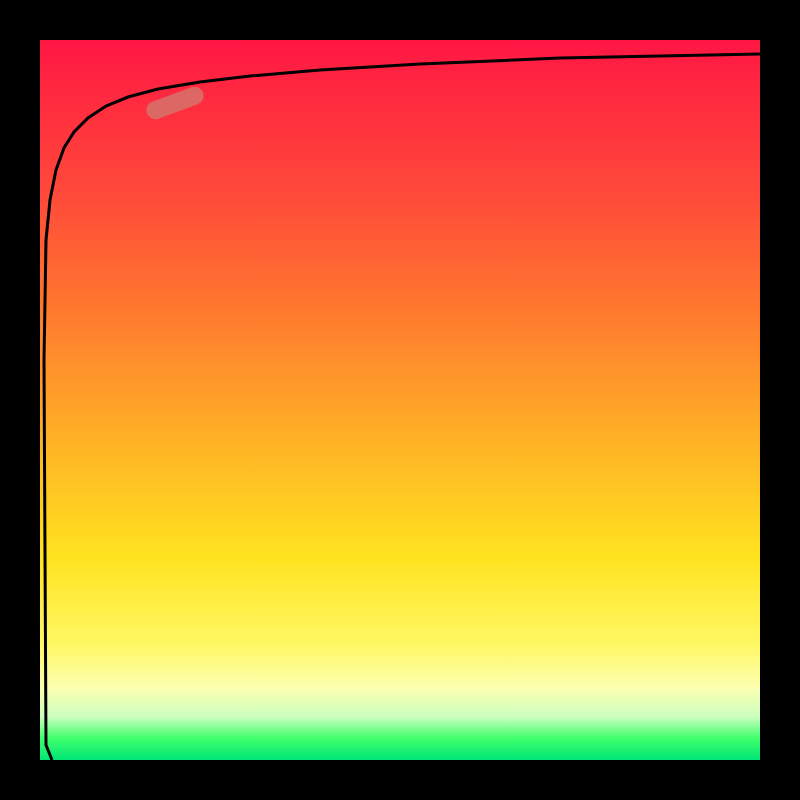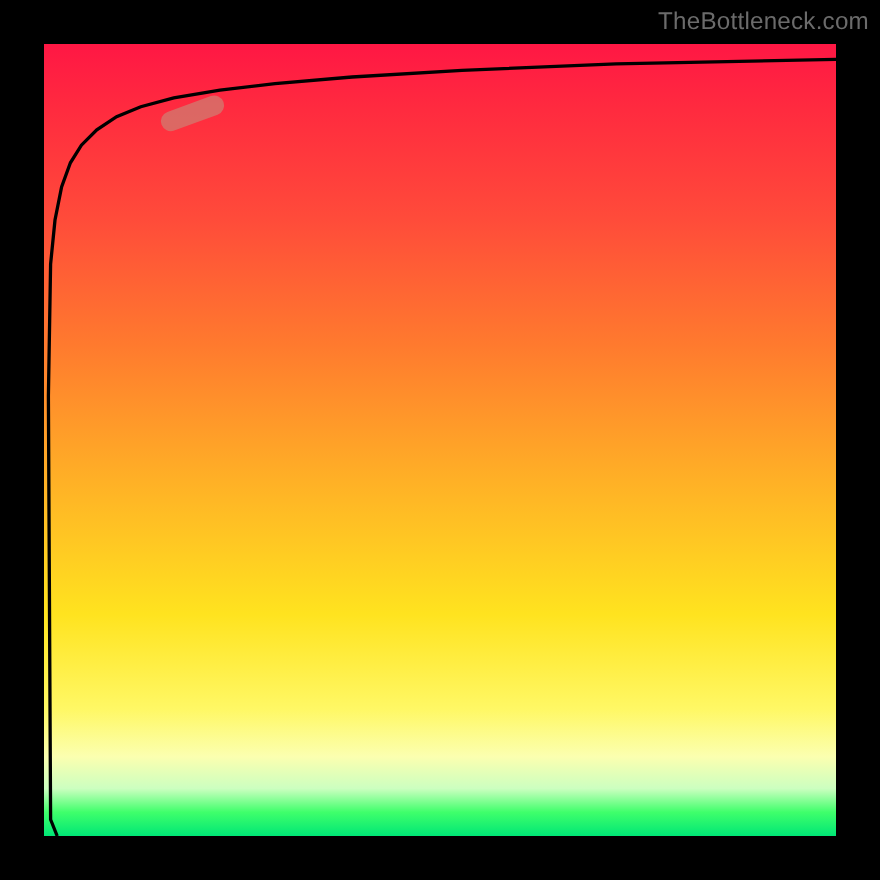--- a/index.html
+++ b/index.html
@@ -69,21 +69,20 @@
   }
   .marker {
     fill: rgba(210, 120, 110, 0.78);
   }
 </style>
 </head>
 <body>
 
 <div class="canvas">
 
-  <div class="watermark">TheBottleneck.com</div>
 
   <div class="plot-area">
     <div class="gradient-fill"></div>
 
     <svg class="curve-svg" viewBox="0 0 720 720" preserveAspectRatio="none">
 
       <path class="curve-path" d="M 12 720
                L 6 705
                L 4 320
                L 6 200

